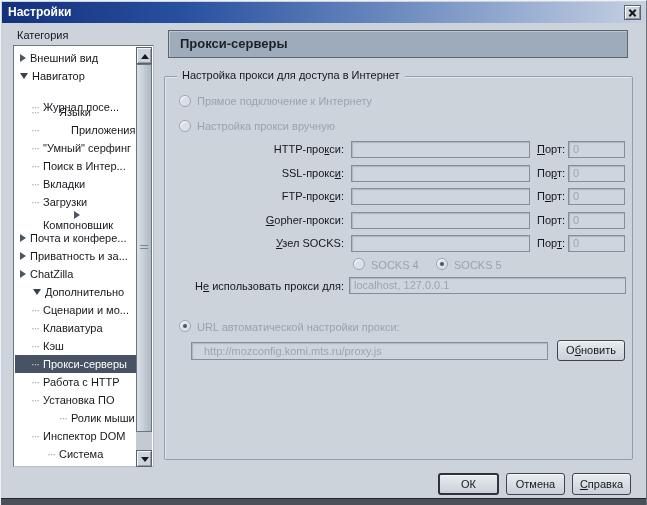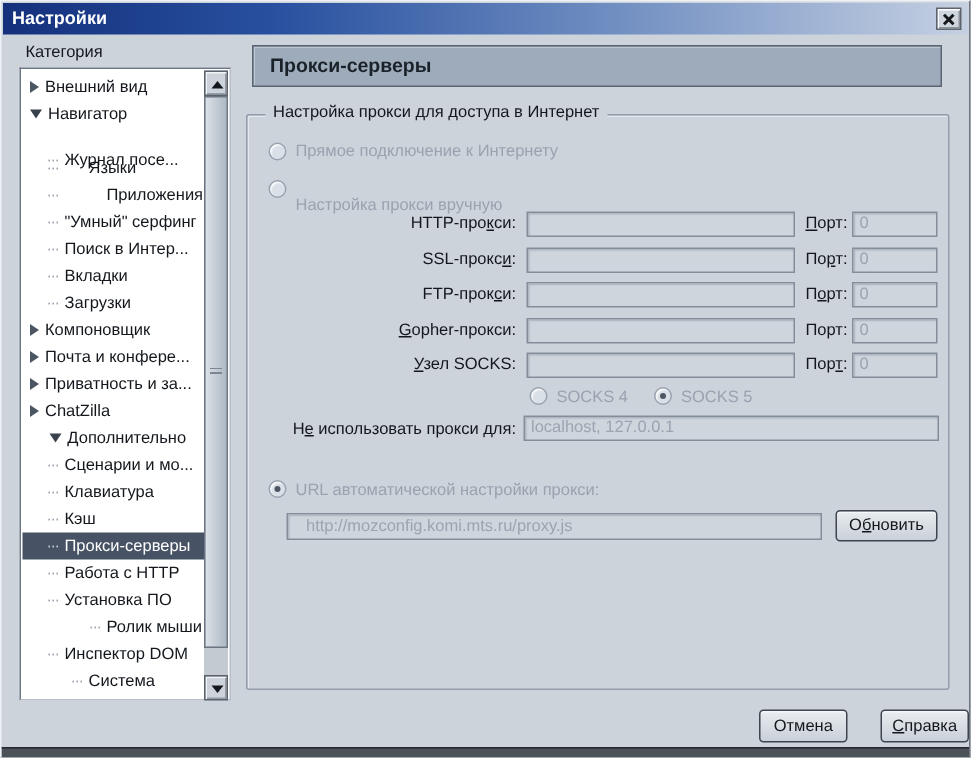--- a/index.html
+++ b/index.html
@@ -163,21 +163,21 @@
           <span>Поиск в Интер...</span>
         </div>
         <div class="trow" style="top: 129px;">
           <span class="dots"></span>
           <span>Вкладки</span>
         </div>
         <div class="trow" style="top: 147px;">
           <span class="dots"></span>
           <span>Загрузки</span>
         </div>
-        <div class="trow" style="top: 165px;">
+        <div class="trow" style="top: 165px; flex-direction: column;">
           <span class="twisty c"></span>
           <span>Компоновщик</span>
         </div>
         <div class="trow" style="top: 183px;">
           <span class="twisty c"></span>
           <span>Почта и конфере...</span>
         </div>
         <div class="trow" style="top: 201px;">
           <span class="twisty c"></span>
           <span>Приватность и за...</span>
@@ -245,21 +245,21 @@
   </div>
 
   <div id="groupbox">
     <div id="group-legend">Настройка прокси для доступа в Интернет</div>
   </div>
 
   <span class="radio" style="left:178px; top:94px;"></span>
   <span class="lbl dis" style="left:196px; top:94px;">Прямое подключение к Интернету</span>
 
   <span class="radio" style="left:178px; top:119px;"></span>
-  <span class="lbl dis" style="left:196px; top:130px;">Настройка прокси вручную</span>
+  <span class="lbl dis" style="left:196px; top:119px;">Настройка прокси вручную</span>
 
   <div id="proxy-rows">
       <div>
         <div class="flabel" style="top: 142px;"><span>HTTP-про</span><span class="ak">к</span><span>си:</span></div>
         <div class="tinput" style="left: 350px; top: 140px; width: 179px;"><span></span></div>
         <div class="plabel" style="top: 142px;"><span></span><span class="ak">П</span><span>орт:</span></div>
         <div class="tinput" style="left: 567px; top: 140px; width: 57px;"><span>0</span></div>
       </div>
       <div>
         <div class="flabel" style="top: 166px;"><span>SSL-прокс</span><span class="ak">и</span><span>:</span></div>
@@ -294,17 +294,18 @@
 
   <div class="flabel" style="top:279px;"><span>Н</span><span class="ak">е</span><span> использовать прокси для:</span></div>
   <div class="tinput" style="left:348px; top:276px; width:277px;"><span>localhost, 127.0.0.1</span></div>
 
 
   <span class="radio on" style="left:178px; top:319px;"></span>
   <span class="lbl dis" style="left:196px; top:320px;">URL автоматической настройки прокси:</span>
   <div class="tinput" style="left:190px; top:341px; width:357px; height:18px; line-height:16px;padding-left:12px;"><span>http://mozconfig.komi.mts.ru/proxy.js</span></div>
   <div class="btn" style="left:556px; top:339px; width:68px; height:21px; line-height:19px;"><span>О</span><span class="ak">б</span><span>новить</span></div>
 
+  <div class="btn default" style="left:437px; top:472px; width:61px; height:22px; line-height:18px;"><span>ОК</span></div>
   <div class="btn" style="left:505px; top:472px; width:59px; height:22px; line-height:20px;"><span>Отмена</span></div>
-  <div class="btn" style="left:586px; top:472px; width:59px; height:22px; line-height:20px;"><span></span><span class="ak">С</span><span>правка</span></div>
+  <div class="btn" style="left:571px; top:472px; width:59px; height:22px; line-height:20px;"><span></span><span class="ak">С</span><span>правка</span></div>
 
   <div id="bottom-edge"></div>
 </div>
 
 </body></html>

